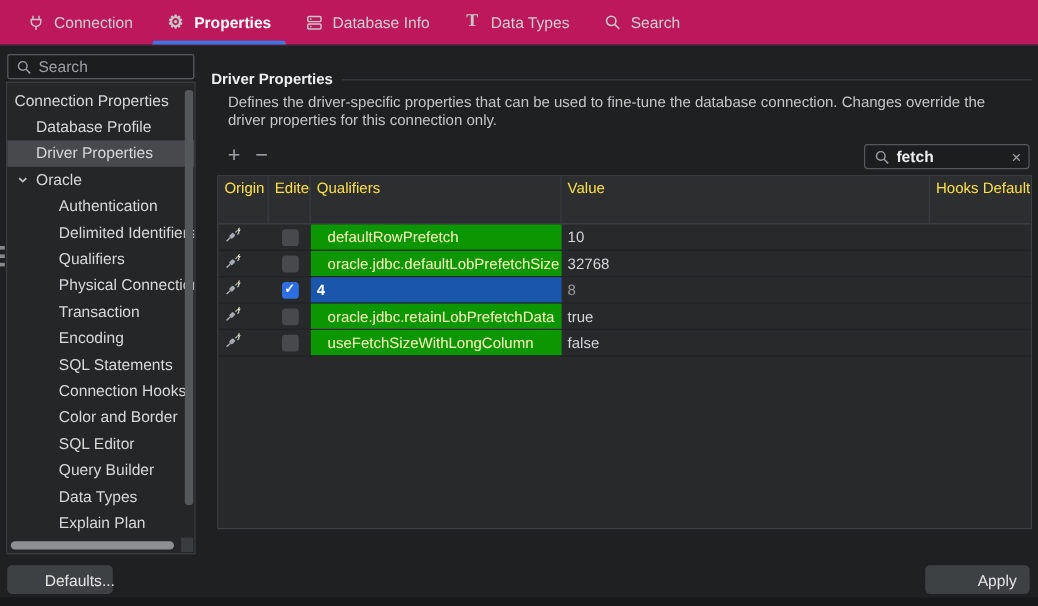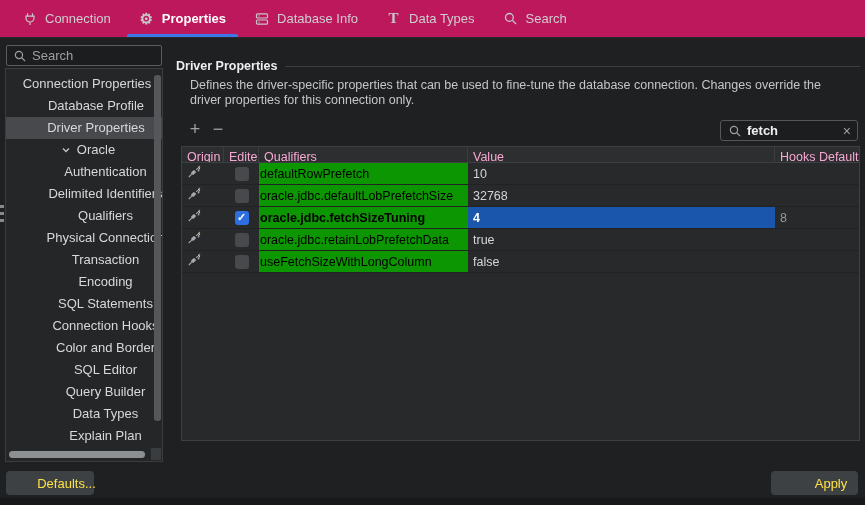--- a/index.html
+++ b/index.html
@@ -44,21 +44,21 @@
   }
   .side-search input::placeholder { color:#9ca0a3; }
 
   .tree-panel {
     position:absolute; left:5px; top:68px; width:158px; height:394px;
     border:1px solid #3a3d3f; background:#242627; overflow:hidden; padding-top:4px;
   }
   .tree-item {
     height:22px; line-height:22px; font-size:13px; color:#d6d8da;
     white-space:nowrap; overflow:hidden; cursor:default;
-    display:flex; align-items:center;justify-content:center;
+    display:flex; align-items:center;
   }
   .tree-item.lv0 { padding-left:6px; }
   .tree-item.lv1 { padding-left:24px; }
   .tree-item.lv1.has-chevron { padding-left:8px; }
   .tree-item.lv2 { padding-left:43px; }
   .tree-item.selected { background:#47494c; }
   .chevron { width:16px; display:inline-flex; align-items:center; color:#c0c2c4; flex:0 0 16px; }
 
   .v-scroll {
     position:absolute; right:1px; top:6px; width:7px; height:346px;
@@ -110,53 +110,53 @@
   .tbl {
     position:absolute; left:181px; top:146px; width:679px; height:295px;
     border:1px solid #3d4042; background:#27292b;
   }
   .trow, .thead {
     display:grid; grid-template-columns:42px 35px 209px 307px 1fr;
     height:22px;
   }
   .thead {
     background:#2c2e30; border-bottom:1px solid #3d4042;
-    font-size:12.5px; color:#f9a8d4; height:16px;
+    font-size:12.5px; color:#fde047; height:40px;
   }
   .th {
     line-height:21px; padding:0 5px; border-right:1px solid #3b3e40;
     white-space:nowrap; overflow:hidden;
   }
   .th:last-child { border-right:none; }
   .trow { border-bottom:1px solid #202223; font-size:12.5px; }
   .cell { display:flex; align-items:center; overflow:hidden; white-space:nowrap; }
   .cell.origin { padding-left:5px; }
   .cell.edited { justify-content:center; }
   .cell.param {
-    background:var(--green,#0c9601); color:#000000; padding:0 1px;
+    background:var(--green,#0c9601); color:#fef9c3; padding:0 14px;
   }
   .trow.selected .cell.param { font-weight:bold; }
   .cell.value { padding:0 5px; color:#d4d6d8; }
   .trow.selected .cell.value {
     background:var(--selblue,#1a57ac); color:#ffffff; font-weight:bold;
   }
   .cell.ddefault { padding:0 5px; color:#97999c; }
 
   .checkbox {
     width:14px; height:14px; border-radius:3px; background:#47494d;
     display:flex; align-items:center; justify-content:center;
   }
   .checkbox.checked { background:var(--cbblue,#2d6fe0); }
   .checkbox .mark { color:#fff; font-size:11px; line-height:11px; font-weight:bold; display:none; }
   .checkbox.checked .mark { display:block; }
 
   
   .btn {
     position:absolute; top:471px; height:24px; background:#3e4143;
-    border:none; border-radius:4px; color:#fde047; font-size:13px;
+    border:none; border-radius:4px; color:#e5e5e5; font-size:13px;
     font-family:inherit; display:flex; align-items:center; justify-content:center;
     cursor:default;
     padding-left:33px;
   }
   .btn-defaults { left:6px; width:88px; }
   .btn-apply { left:771px; width:87px; }
 
   .bottom-strip { position:absolute; left:0; bottom:0; width:865px; height:7px; background:#171819; }
 </style>
 </head>
@@ -357,21 +357,20 @@
               <rect x="4.2" y="5.8" width="4.6" height="3.4" rx="1" transform="rotate(-45 6.5 7.5)" fill="#a7abaf"></rect>
               <path d="M9.2 4.8 L10.8 3.2 M10.8 6.4 L12.4 4.8" stroke="#a7abaf" stroke-width="1.1"></path>
               <path d="M12.6 0.8 L11.4 2.8 H12.8 L11.6 4.8" stroke="#e9e7c9" stroke-width="0.9"></path>
             </svg></span>
         </div>
         <div class="cell edited">
           <span class="checkbox checked">
             <span class="mark">✓</span>
           </span>
         </div>
-        <div class="cell param">oracle.jdbc.fetchSizeTuning</div>
         <div class="cell value">4</div>
         <div class="cell ddefault">8</div>
       </div>
       <div class="trow">
         <div class="cell origin">
           <span><svg width="15" height="14" viewBox="0 0 15 14" fill="none">
               <path d="M1.8 12 Q3.6 10.4 4.8 9.2" stroke="#a7abaf" stroke-width="1.2"></path>
               <rect x="4.2" y="5.8" width="4.6" height="3.4" rx="1" transform="rotate(-45 6.5 7.5)" fill="#a7abaf"></rect>
               <path d="M9.2 4.8 L10.8 3.2 M10.8 6.4 L12.4 4.8" stroke="#a7abaf" stroke-width="1.1"></path>
               <path d="M12.6 0.8 L11.4 2.8 H12.8 L11.6 4.8" stroke="#e9e7c9" stroke-width="0.9"></path>

